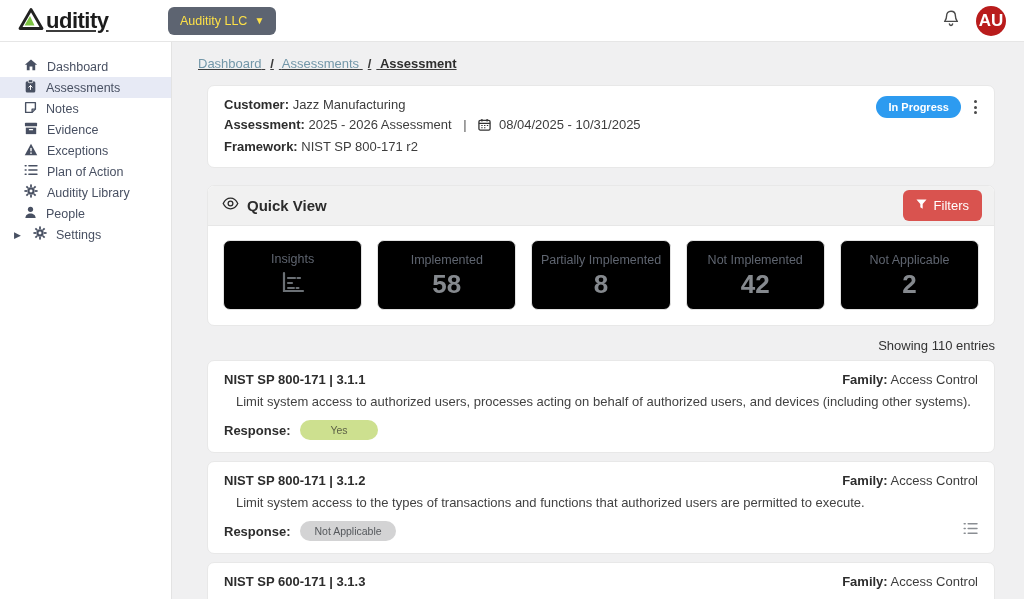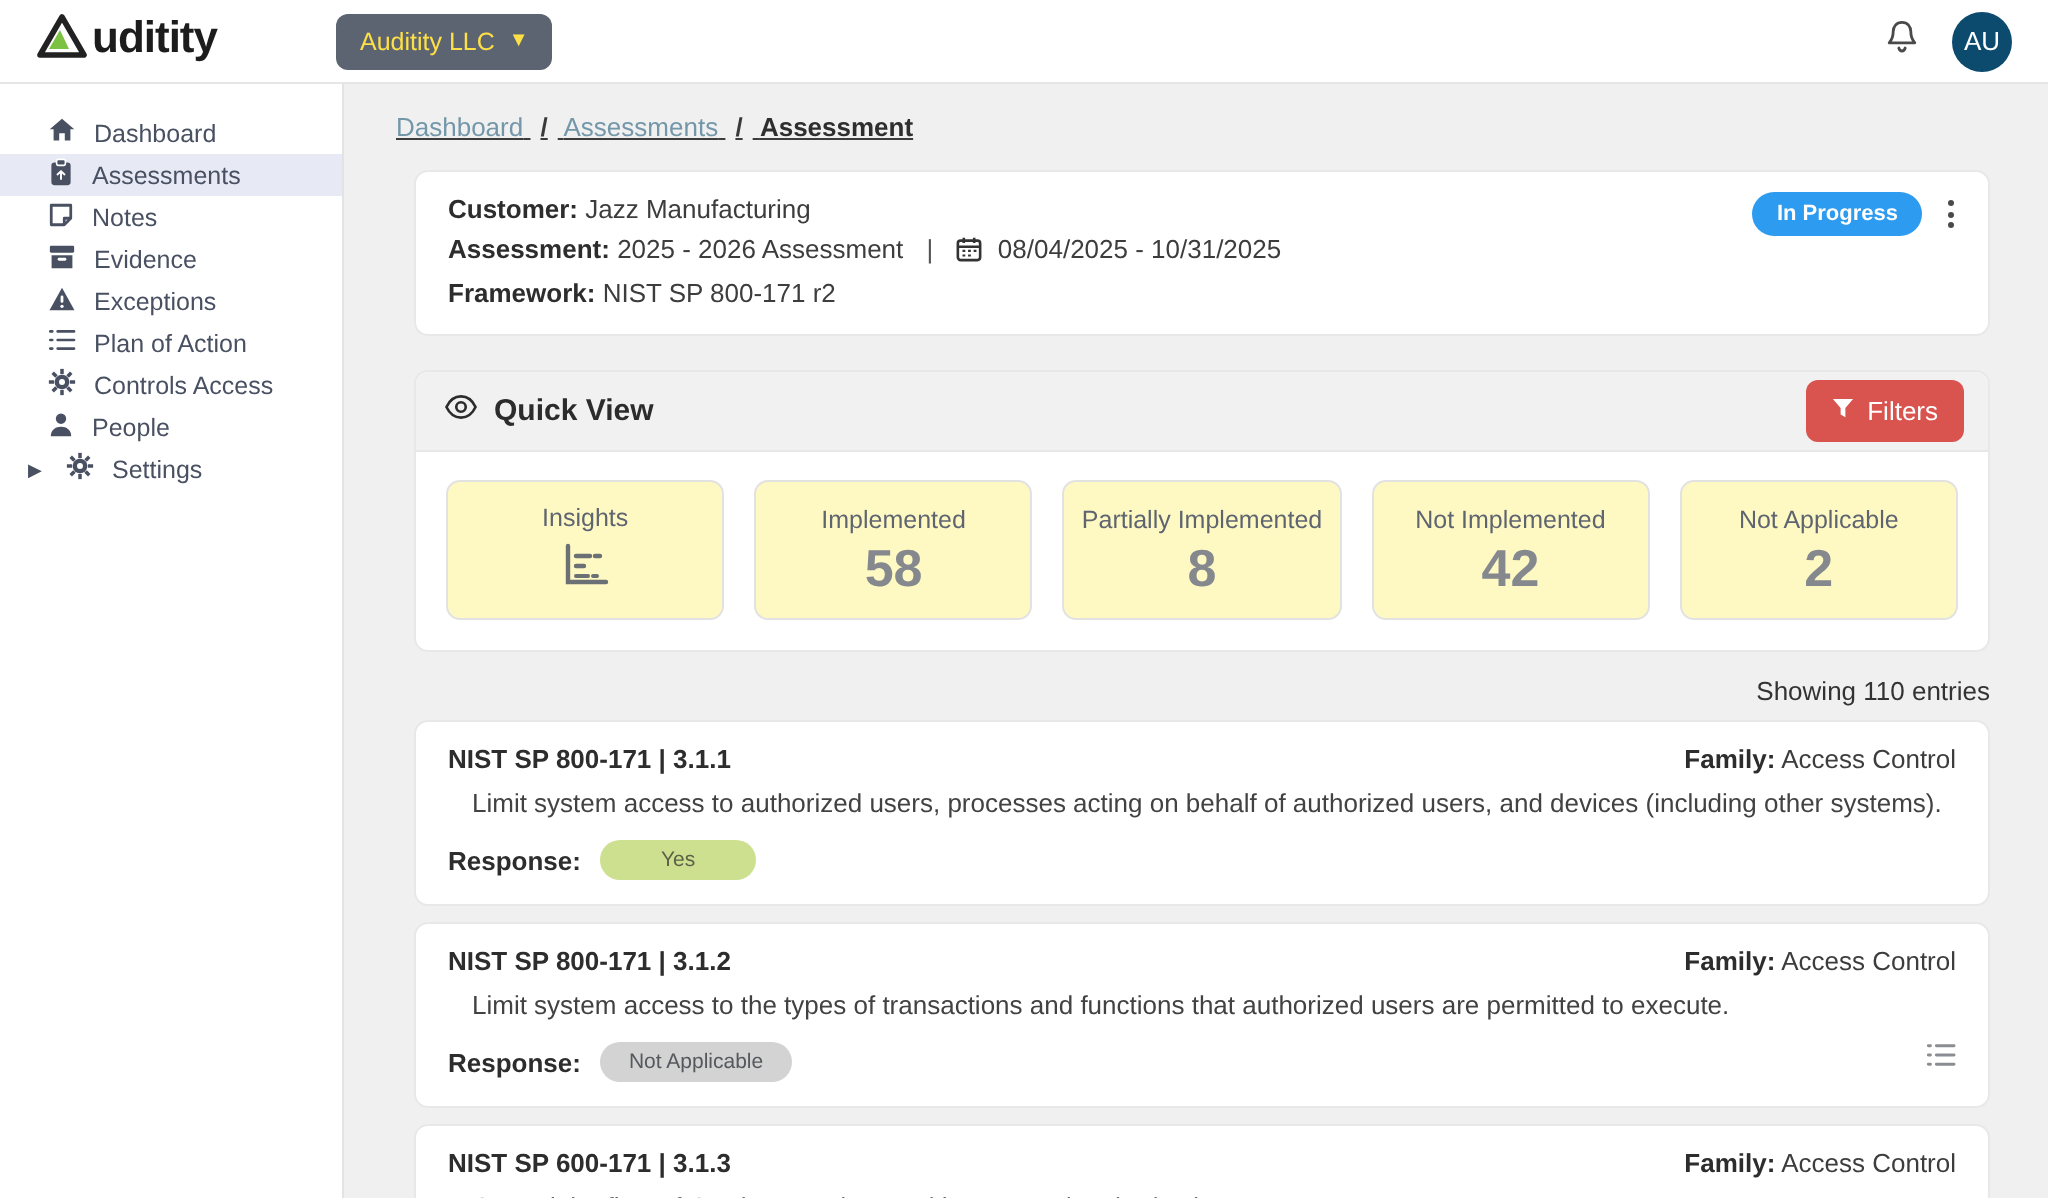--- a/index.html
+++ b/index.html
@@ -2,29 +2,29 @@
 <html><head>
 <meta charset="utf-8">
 <style>
   * { margin:0; padding:0; box-sizing:border-box; }
   html,body { width:1024px; height:599px; overflow:hidden; }
   body { font-family:"Liberation Sans", sans-serif; background:#f0f0f1; color:#3c3c3c; }
 
   
   .topbar { position:absolute; top:0; left:0; width:1024px; height:42px; background:#fff;
             border-bottom:1px solid #e6e6e6; display:flex; align-items:center; z-index:5; }
-  .logo { display:flex; gap:2px; padding-left:18px; width:158px; }
+  .logo { display:flex; align-items:center; gap:2px; padding-left:18px; width:158px;text-decoration:underline; }
   .logo-text { font-size:22px; font-weight:bold; color:#1c1c1c; letter-spacing:-0.5px; }
   .org-btn { margin-left:10px; background:#5d6471; color:#fde047; border:none; border-radius:6px;
              font-size:12.5px; padding:7px 12px; display:flex; align-items:center; gap:7px;
              cursor:pointer; font-family:inherit; }
   .org-caret { font-size:10px; }
   .topbar-right { margin-left:auto; display:flex; align-items:center; gap:16px; padding-right:18px; }
-  .avatar { width:30px; height:30px; border-radius:50%; background:#0c4a6e; color:#fff;
-            font-size:13px; font-weight:normal; display:flex; align-items:center; justify-content:center; }
+  .avatar { width:30px; height:30px; border-radius:50%; background:#b91c1c; color:#fff;
+            font-size:17px; font-weight:bold; display:flex; align-items:center; justify-content:center; }
 
   
   .sidebar { position:absolute; top:42px; left:0; width:172px; height:557px; background:#fff;
              border-right:1px solid #e3e3e3; padding-top:14px; }
   .side-item { display:flex; align-items:center; gap:9px; padding:4px 8px 4px 24px; height:21px;
                font-size:12.5px; color:#485062; cursor:pointer; }
   .side-item.active { background:#e7eaf5; }
   .side-item svg { flex:0 0 auto; }
   .side-caret { font-size:9px; color:#485062; margin-left:-10px; width:10px; }
 
@@ -55,21 +55,21 @@
   .qv-card { margin-bottom:12px; overflow:hidden; }
   .qv-head { height:40px; background:#f1f1f1; border-bottom:1px solid #e7e7e7;
              display:flex; align-items:center; padding:0 12px 0 14px; }
   .qv-title { font-size:15px; font-weight:bold; color:#2c2c2c; margin-left:8px; }
   .filters-btn { margin-left:auto; background:#d9534f; border:none; color:#fff; font-size:13px;
                  padding:8px 13px; border-radius:6px; display:flex; align-items:center; gap:7px;
                  cursor:pointer; font-family:inherit; }
   .qv-stats { display:flex; gap:15px; padding:14px 15px 15px; }
   .stat-card { flex:1; border:1px solid #e2e2e2; border-radius:7px; height:70px;
                display:flex; flex-direction:column; align-items:center; justify-content:center;
-               gap:4px; background:#fef9c3; cursor:pointer; }
+               gap:4px; background:#000000; cursor:pointer; }
   .stat-label { font-size:12.5px; color:#5f6570; }
   .stat-value { font-size:26px; color:#85898e; font-weight:600; line-height:1; }
 
   .showing { text-align:right; font-size:13px; color:#333; margin:12px 0 7px; }
 
   
   .entry { padding:11px 16px 12px; margin-bottom:8px; position:relative; }
   .entry-top { display:flex; justify-content:space-between; font-size:13px; }
   .entry-control { font-weight:bold; color:#2d2d2d; }
   .entry-family { color:#3d3d3d; }
@@ -165,21 +165,21 @@
               <rect x="0.5" y="7" width="3" height="2"></rect>
               <rect x="12.5" y="7" width="3" height="2"></rect>
               <rect x="7" y="0.5" width="2" height="3" transform="rotate(45 8 8)"></rect>
               <rect x="7" y="12.5" width="2" height="3" transform="rotate(45 8 8)"></rect>
               <rect x="0.5" y="7" width="3" height="2" transform="rotate(45 8 8)"></rect>
               <rect x="12.5" y="7" width="3" height="2" transform="rotate(45 8 8)"></rect>
             </g>
           </g>
           <circle cx="8" cy="8" r="1.7" fill="#fff"></circle>
         </svg></span>
-    <span>Controls Access</span>
+    <span>Auditity Library</span>
   </div>
   <div class="side-item">
     <span><svg width="13" height="13" viewBox="0 0 14 14">
           <circle cx="7" cy="3.6" r="2.8" fill="#485062"></circle>
           <path d="M1.5 13 C1.5 9.8 4 8 7 8 C10 8 12.5 9.8 12.5 13 Z" fill="#485062"></path>
         </svg></span>
     <span>People</span>
   </div>
   <div class="side-item">
     <span class="side-caret">▶</span>

